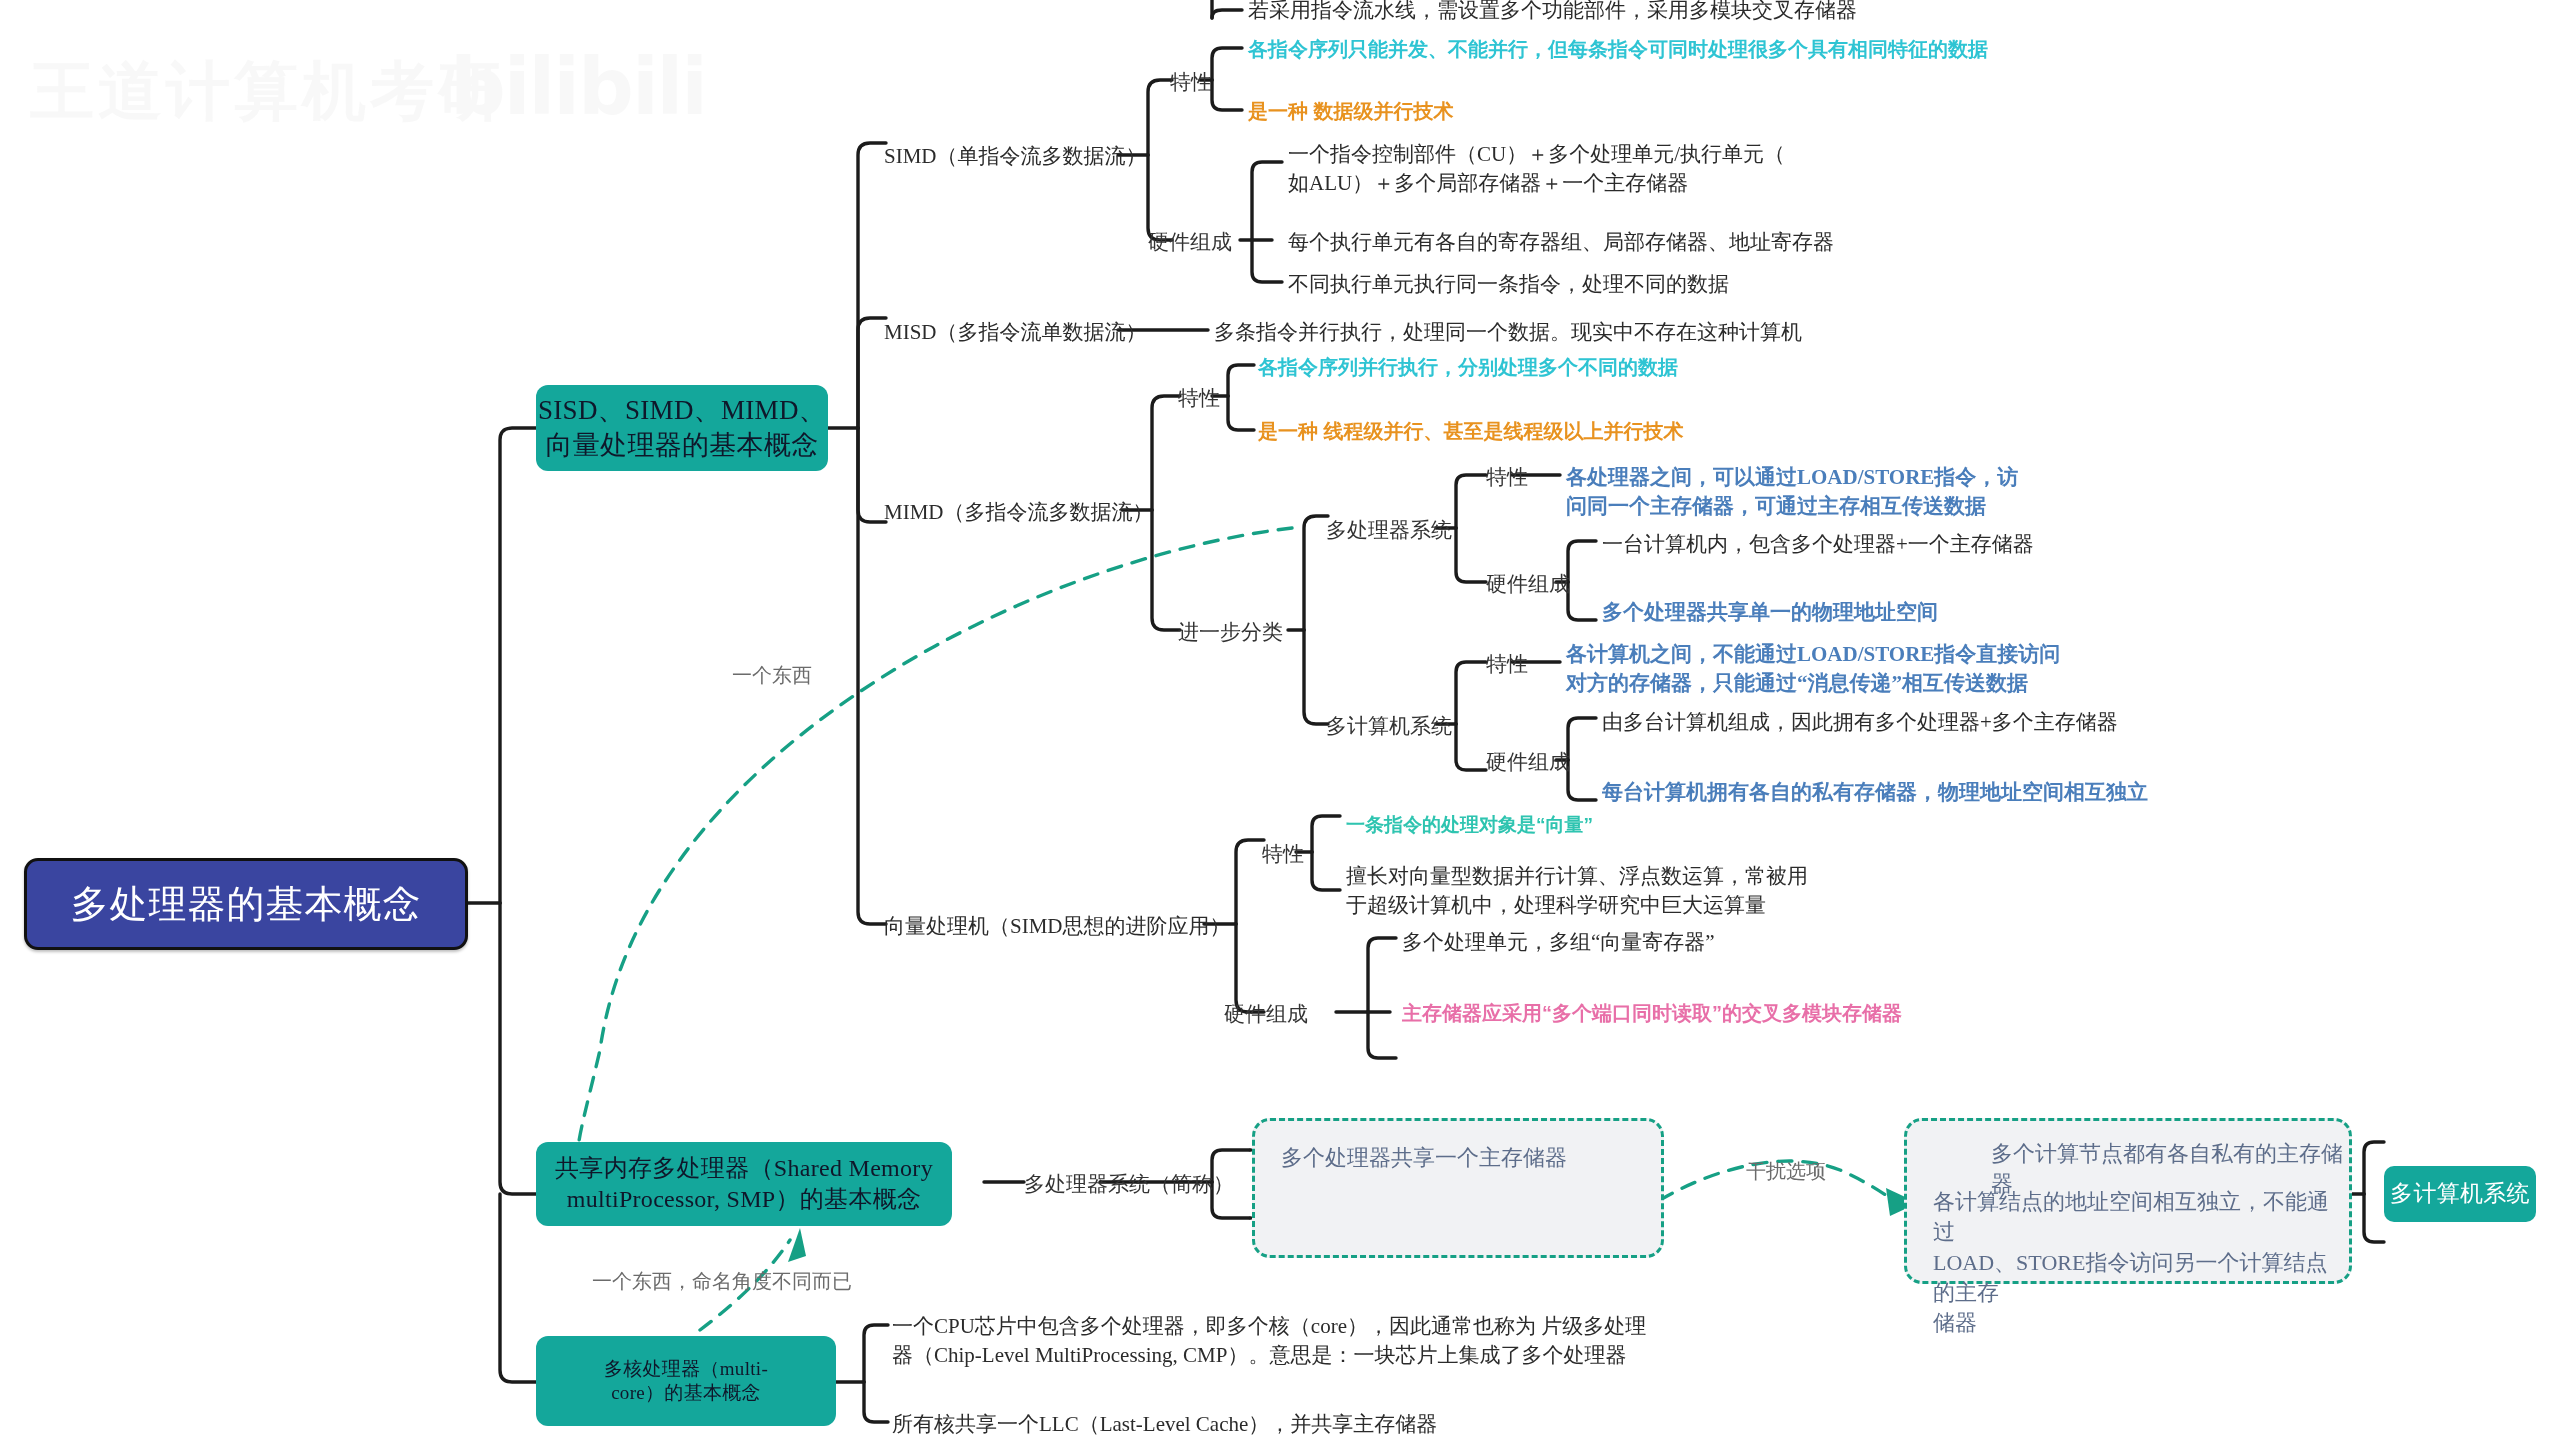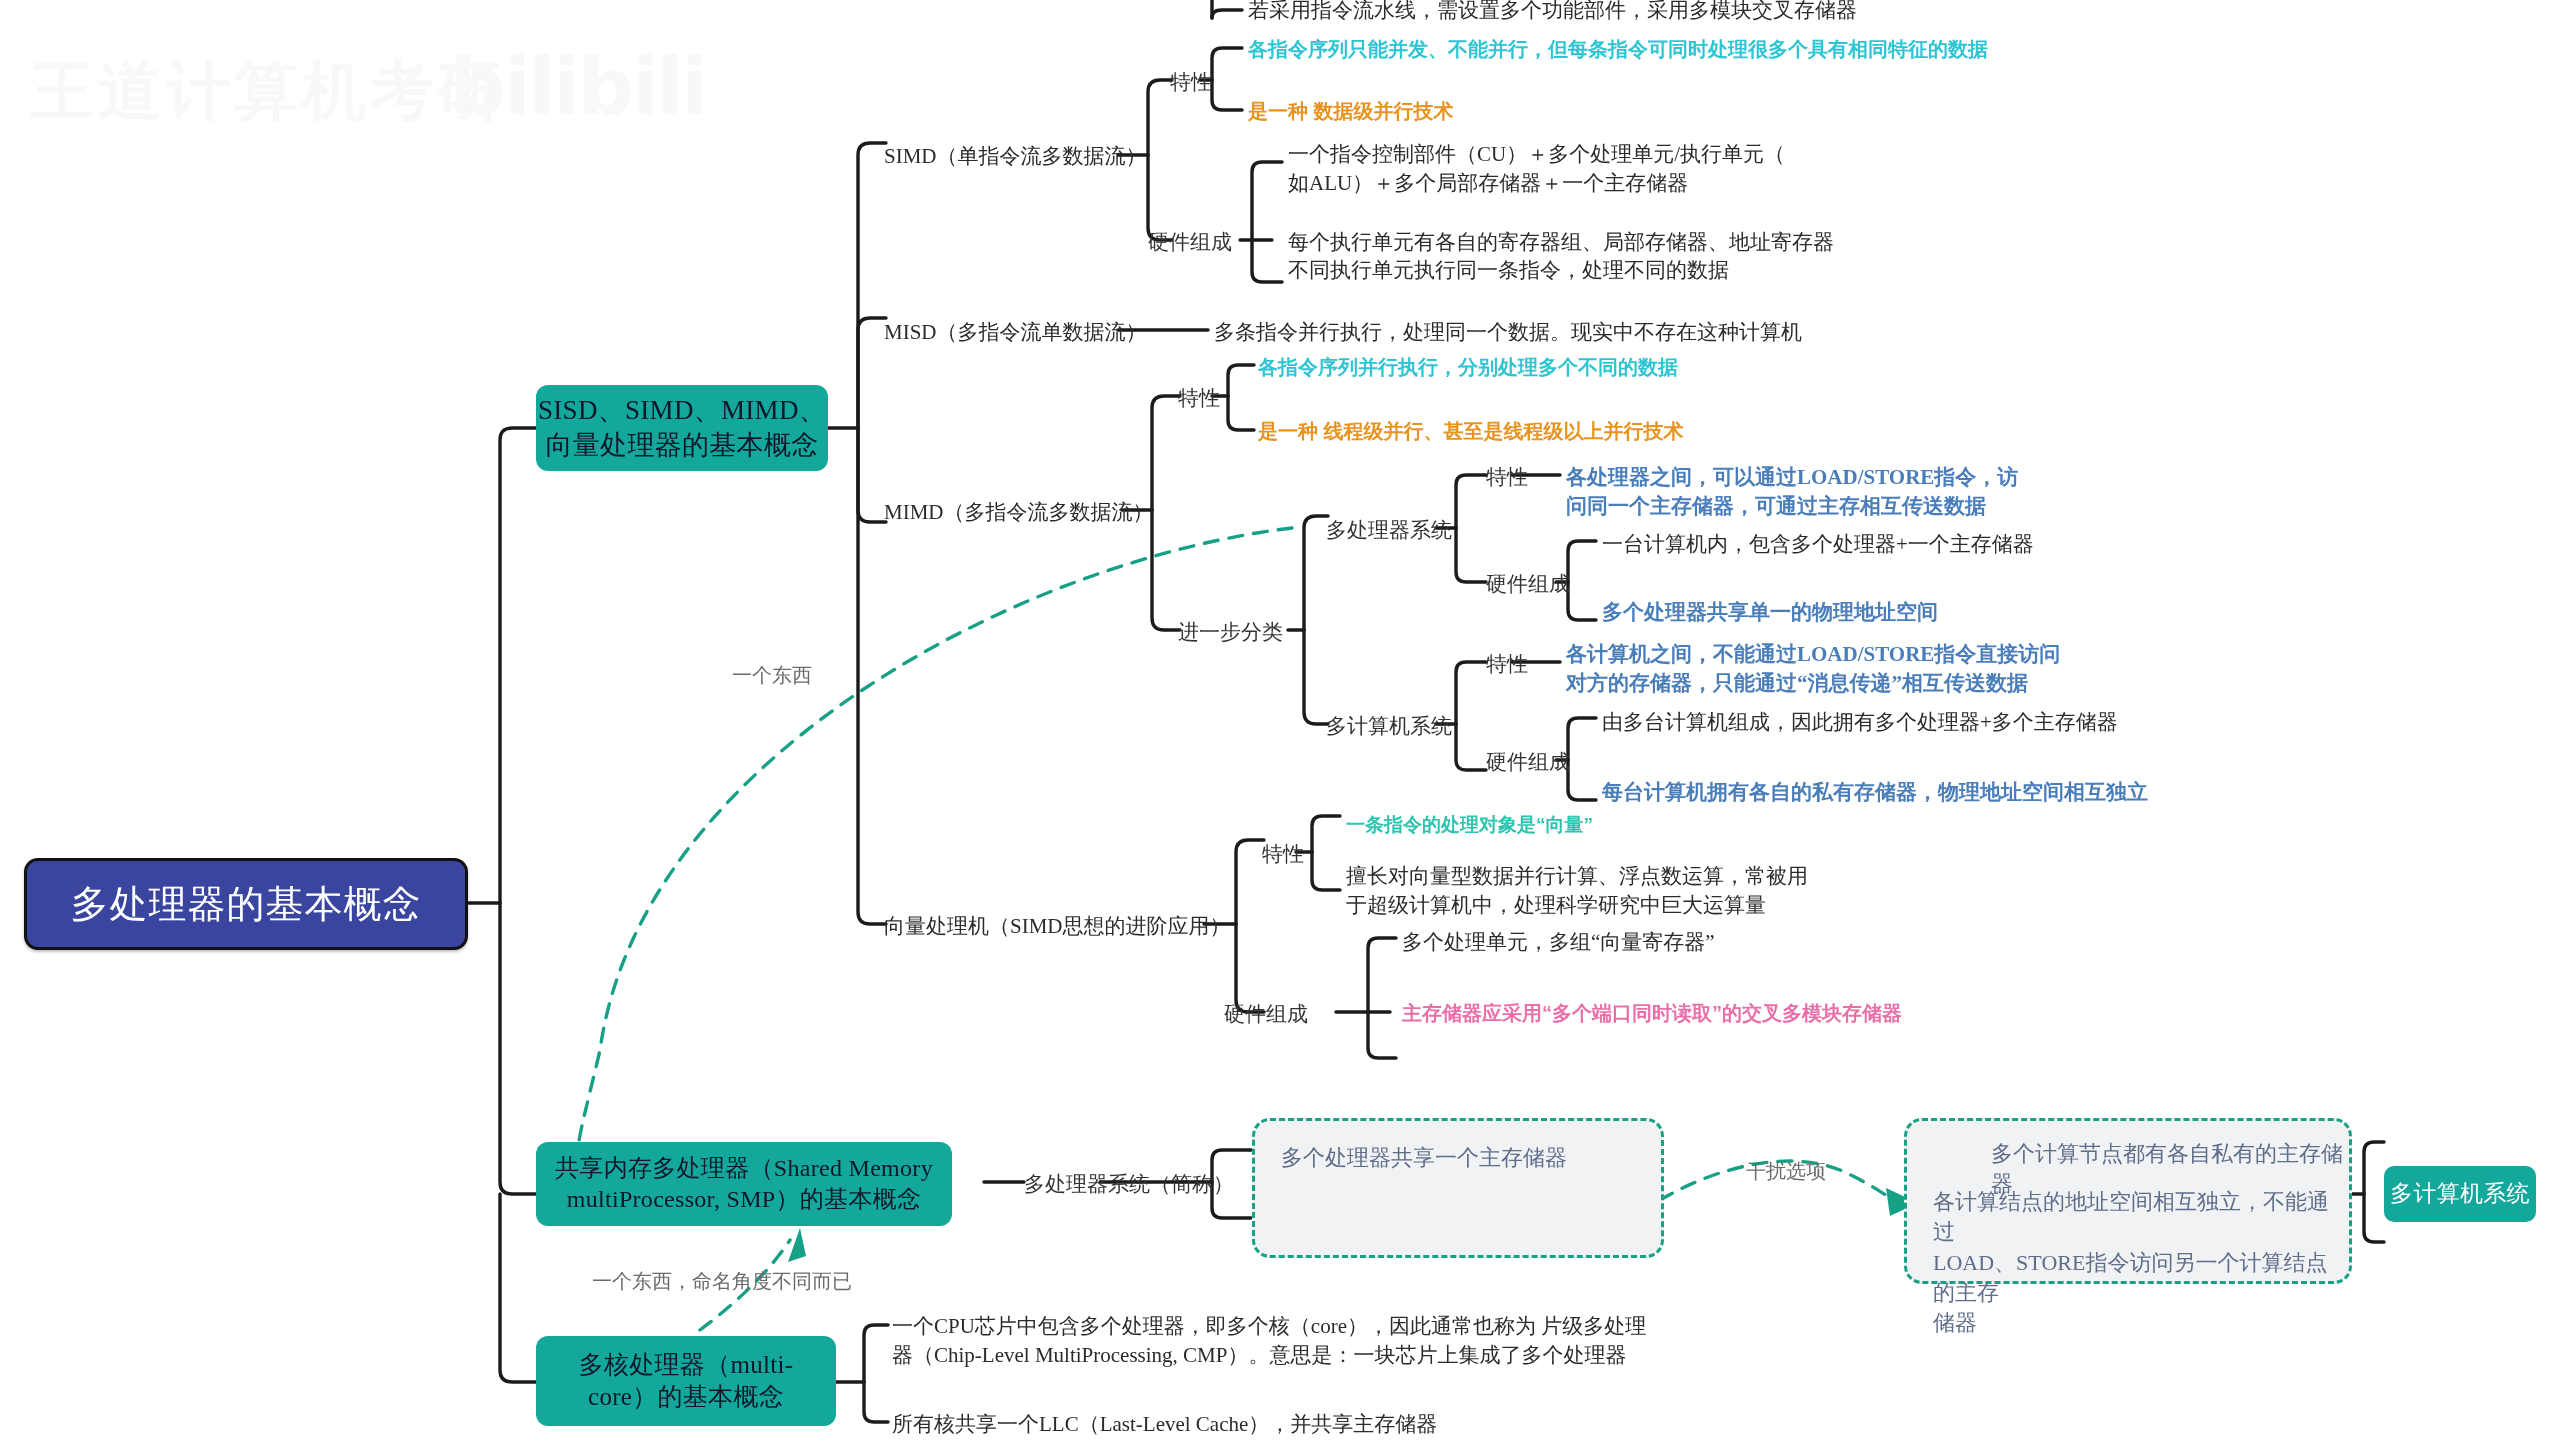--- a/index.html
+++ b/index.html
@@ -199,21 +199,21 @@
   <div class="node node-teal" style="left:536px;top:385px;width:292px;height:86px;white-space:pre-line;">
     <span>SISD、SIMD、MIMD、
 向量处理器的基本概念</span>
   </div>
 
   <div class="node node-teal" style="left:536px;top:1142px;width:416px;height:84px;white-space:pre-line;font-size:24px;">
     <span>共享内存多处理器（Shared Memory
 multiProcessor, SMP）的基本概念</span>
   </div>
 
-  <div class="node node-teal" style="left:536px;top:1336px;width:300px;height:90px;white-space:pre-line;font-size:25px;">
+  <div class="node node-teal" style="left:536px;top:1336px;width:300px;height:90px;white-space:pre-line;font-size:19px;">
     <span>多核处理器（multi-
 core）的基本概念</span>
   </div>
 
   <div class="node node-teal-sm" style="left:2384px;top:1166px;width:152px;height:56px;">
     <span>多计算机系统</span>
   </div>
 
   <div class="dashbox" style="left:1252px;top:1118px;width:412px;height:140px;">
     <div class="dtext" style="left:26px;top:22px;white-space:pre-line;">多个处理器共享一个主存储器</div>
@@ -235,21 +235,21 @@
   <div class="txt t-black" style="left:884px;top:142px;">SIMD（单指令流多数据流）</div>
 
   <div class="txt t-branch" style="left:1170px;top:68px;">特性</div>
   <div class="txt t-cyan" style="left:1248px;top:36px;">各指令序列只能并发、不能并行，但每条指令可同时处理很多个具有相同特征的数据</div>
   <div class="txt t-orange" style="left:1248px;top:98px;">是一种 数据级并行技术</div>
 
   <div class="txt t-branch" style="left:1148px;top:228px;">硬件组成</div>
   <div class="txt t-black" style="left:1288px;top:140px;">一个指令控制部件（CU）＋多个处理单元/执行单元（
 如ALU）＋多个局部存储器＋一个主存储器</div>
   <div class="txt t-black" style="left:1288px;top:228px;">每个执行单元有各自的寄存器组、局部存储器、地址寄存器</div>
-  <div class="txt t-black" style="left:1288px;top:256px;">不同执行单元执行同一条指令，处理不同的数据</div>
+  <div class="txt t-black" style="left:1288px;top:270px;">不同执行单元执行同一条指令，处理不同的数据</div>
 
   <div class="txt t-black" style="left:884px;top:318px;">MISD（多指令流单数据流）</div>
   <div class="txt t-black" style="left:1214px;top:318px;">多条指令并行执行，处理同一个数据。现实中不存在这种计算机</div>
 
   <div class="txt t-black" style="left:884px;top:498px;">MIMD（多指令流多数据流）</div>
 
   <div class="txt t-branch" style="left:1178px;top:384px;">特性</div>
   <div class="txt t-cyan" style="left:1258px;top:354px;">各指令序列并行执行，分别处理多个不同的数据</div>
   <div class="txt t-orange" style="left:1258px;top:418px;">是一种 线程级并行、甚至是线程级以上并行技术</div>
 

